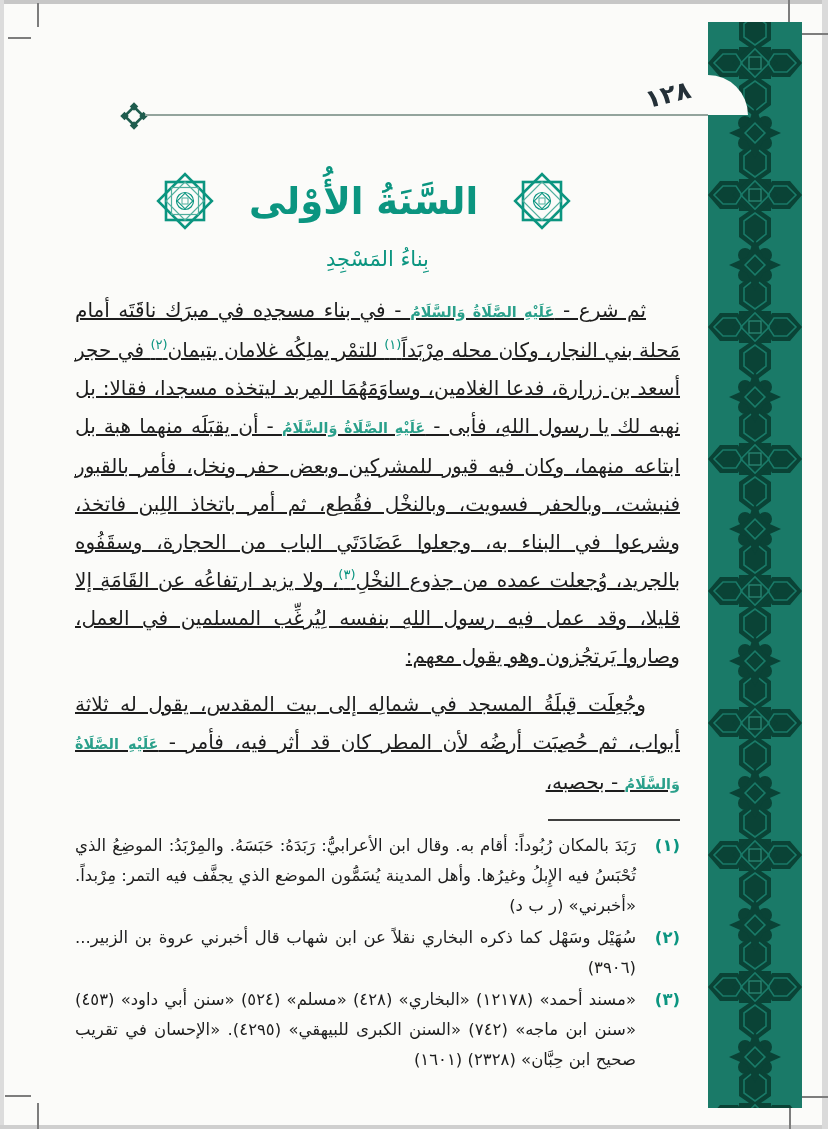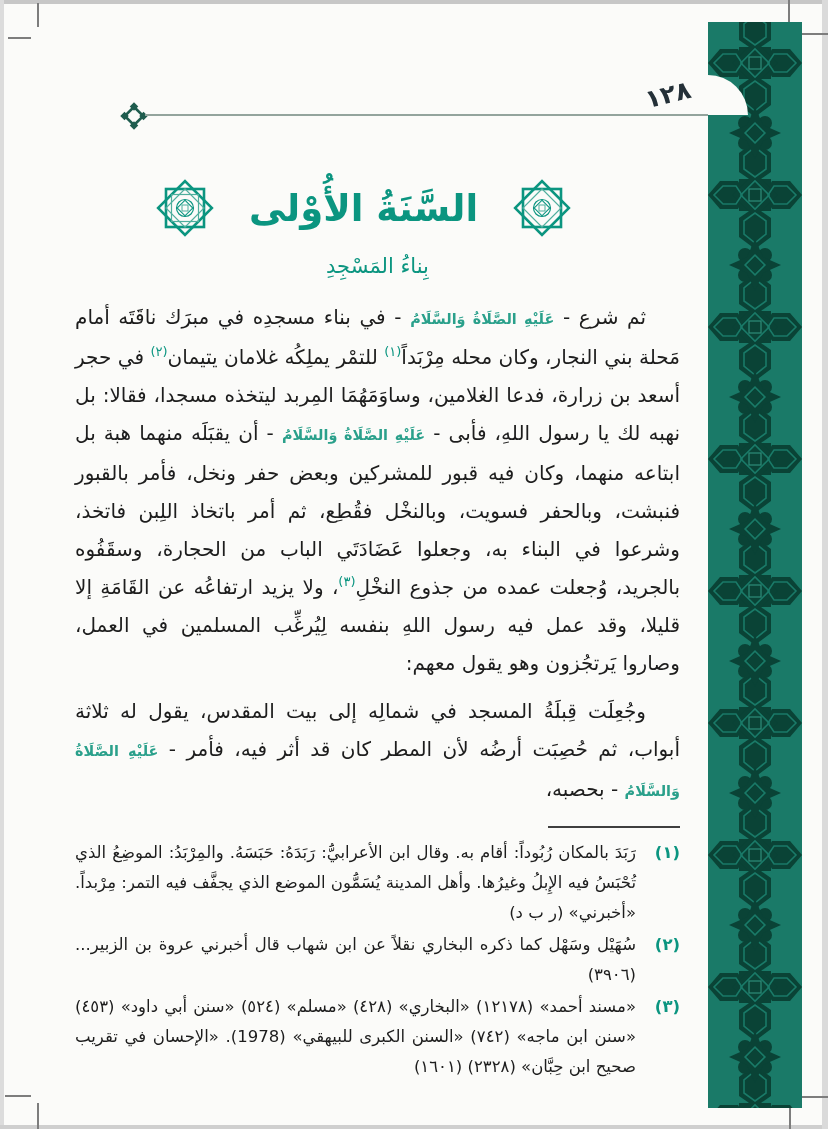--- a/index.html
+++ b/index.html
@@ -44,21 +44,21 @@
     direction:rtl;
   }
   
   .header-rule{
     position:absolute;left:145px;top:114px;width:563px;height:2px;
     background:var(--rule-gray,#93a49d);
   }
   .flower{position:absolute;left:120px;top:102px;}
   
   .content{
-    position:absolute;left:75px;top:12px;width:605px;
+    position:absolute;left:75px;top:5px;width:605px;
     direction:rtl;
   }
   .title-row{
     margin:166px 0 0 0;
     display:flex;align-items:center;justify-content:center;gap:34px;
     transform:translateX(-14px); 
   }
   h1.chapter-title{
     margin:0;font-size:37px;font-weight:bold;
     color:var(--title-green,#0b9580);
@@ -68,21 +68,21 @@
     margin:16px 0 0 0;text-align:center;
     font-size:21px;font-weight:normal;
     color:var(--title-green,#0b9580);
   }
   .body-text{
     margin-top:20px;
     font-size:20px;line-height:38px;
     color:var(--body-text,#1d1d1d);
     text-align:justify;
   }
-  .para{margin:0 0 2px 0;}
+  .para{margin:0 0 2px 0;text-decoration:underline;}
   .para.indent{text-indent:34px;}
   .honorific{
     color:var(--honorific-teal,#2aa08b);
     font-size:0.72em;
     font-weight:bold;
   }
   .fnref{
     color:var(--title-green,#0b9580);
     font-size:13px;
     vertical-align:super;
@@ -229,18 +229,18 @@
         <div class="fn-row">
           <span class="fn-num">(١)</span>
           <div class="fn-body">رَبَدَ بالمكان رُبُوداً: أقام به. وقال ابن الأعرابيُّ: رَبَدَهُ: حَبَسَهُ. والمِرْبَدُ: الموضِعُ الذي تُحْبَسُ فيه الإِبلُ وغيرُها. وأهل المدينة يُسَمُّون الموضع الذي يجفَّف فيه التمر: مِرْبداً. «أخبرني» (ر ب د)</div>
         </div>
         <div class="fn-row">
           <span class="fn-num">(٢)</span>
           <div class="fn-body">سُهَيْل وسَهْل كما ذكره البخاري نقلاً عن ابن شهاب قال أخبرني عروة بن الزبير... (٣٩٠٦)</div>
         </div>
         <div class="fn-row">
           <span class="fn-num">(٣)</span>
-          <div class="fn-body">«مسند أحمد» (١٢١٧٨) «البخاري» (٤٢٨) «مسلم» (٥٢٤) «سنن أبي داود» (٤٥٣) «سنن ابن ماجه» (٧٤٢) «السنن الكبرى للبيهقي» (1978). «الإحسان في تقريب صحيح ابن حِبَّان» (٢٣٢٨) (١٦٠١)</div>
+          <div class="fn-body">«مسند أحمد» (١٢١٧٨) «البخاري» (٤٢٨) «مسلم» (٥٢٤) «سنن أبي داود» (٤٥٣) «سنن ابن ماجه» (٧٤٢) «السنن الكبرى للبيهقي» (٤٢٩٥). «الإحسان في تقريب صحيح ابن حِبَّان» (٢٣٢٨) (١٦٠١)</div>
         </div>
       </div>
 
   </div>
 </div>
 
 </body></html>

